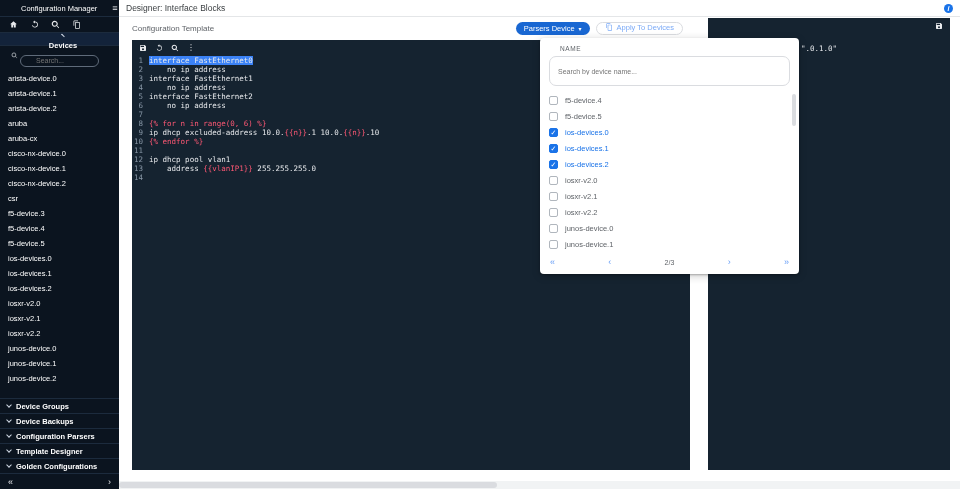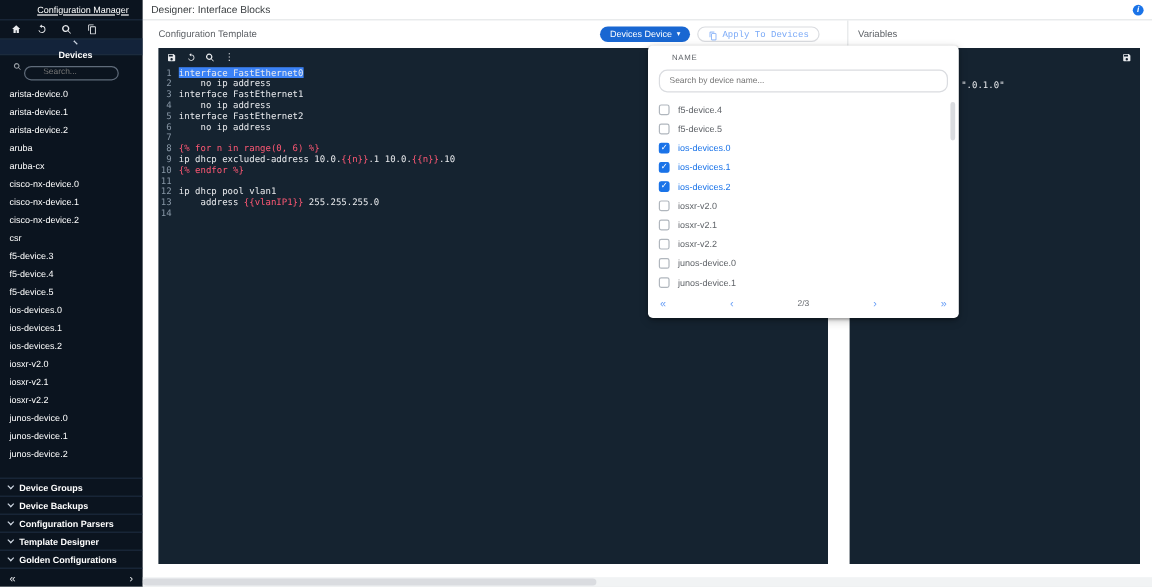--- a/index.html
+++ b/index.html
@@ -3,21 +3,21 @@
 <meta charset="utf-8">
 <style>
   * { margin:0; padding:0; box-sizing:border-box; }
   html,body { width:960px; height:489px; overflow:hidden; }
   body { font-family:"Liberation Sans", sans-serif; background:#fff; position:relative; }
 
   .app { display:flex; width:960px; height:489px; }
 
   
   .sidebar { width:119px; background:#0b141f; color:#fff; display:flex; flex-direction:column; flex:none; }
-  .sb-top { height:17px; display:flex; align-items:center; gap:15px; padding:0 16px; border-bottom:1px solid #1c2b3d;text-decoration:underline; }
+  .sb-top { height:17px; display:flex; align-items:center; gap:15px; padding:0 6px; border-bottom:1px solid #1c2b3d; }
   .sb-title { font-size:7.5px; white-space:nowrap; }
   .sb-menu { margin-left:auto; font-size:9px; color:#e8eaed; cursor:pointer; }
   .sb-icons { height:15px; display:flex; align-items:center; gap:12px; padding:0 9px; }
   .sb-icons svg { display:block; cursor:pointer; }
   .sb-section { height:14px; background:#13233a; border-top:1px solid #1c2b3d; border-bottom:1px solid #1c2b3d;
                 display:flex; align-items:center; gap:5px; padding-left:7px; font-size:7.5px; font-weight:bold; cursor:pointer;flex-direction:column; }
   .chev { width:4px; height:4px; border-right:1.2px solid #cfd8e3; border-bottom:1.2px solid #cfd8e3; transform:rotate(45deg); margin-top:-2px; }
   .chev.up { transform:rotate(-135deg); margin-top:2px; }
   .sb-search { padding:3px 20px 4px; position:relative; }
   .sb-search input { width:100%; height:12px; background:#0b141f; border:1px solid #5f6b7a; border-radius:7px;
@@ -40,21 +40,21 @@
   .main-body { flex:1; display:flex; padding-bottom:19px; }
 
   .col-left { width:571px; padding-left:13px; display:flex; flex-direction:column; flex:none; }
   .col-left-header { height:22px; display:flex; align-items:center; }
   .panel-title { font-size:8px; color:#5f6368; }
   .header-buttons { margin-left:auto; display:flex; align-items:center; gap:6px; padding-right:7px; }
   .btn-primary { height:13px; background:#1967d2; color:#fff; border:none; border-radius:8px; font-size:7.5px;
                  padding:0 8px; display:flex; align-items:center; gap:4px; cursor:pointer; font-family:"Liberation Sans",sans-serif; }
   .btn-primary .caret { font-size:6px; }
   .btn-outline { height:13px; background:#fff; color:#7baaf7; border:1px solid #dadce0; border-radius:8px; font-size:7.5px;
-                 padding:0 8px; display:flex; align-items:flex-end; gap:4px; cursor:pointer; font-family:Liberation Mono, monospace; }
+                 padding:0 8px; display:flex; align-items:flex-start; gap:4px; cursor:pointer; font-family:Liberation Sans, sans-serif; }
   .editor { flex:1; background:#152330; margin-top:1px; position:relative; }
   .editor-toolbar { height:15px; display:flex; align-items:center; gap:8px; padding:0 7px; }
   .editor-toolbar .kebab { color:#e8eaed; font-size:8px; cursor:pointer; }
   .editor-toolbar svg { display:block; cursor:pointer; }
   .editor-toolbar.right { justify-content:flex-end; }
   .code { font-family:"DejaVu Sans Mono", monospace; font-size:7.5px; line-height:9px; padding-top:1px; }
   .line { display:flex; white-space:pre; }
   .ln { width:17px; text-align:right; color:#8796a5; padding-right:6px; flex:none; }
   .lt { color:#e8eaed; white-space:pre; }
   .lt .seg.jinja { color:#ff5874; }
@@ -66,21 +66,21 @@
   .fragment { position:absolute; left:93px; top:26px; font-family:"DejaVu Sans Mono", monospace; font-size:7.5px; color:#e8eaed; }
 
   .hscroll { position:absolute; left:0; right:0; bottom:0; height:8px; background:#f1f3f4; }
   .hthumb { position:absolute; left:0; top:1px; height:6px; width:45%; background:#dadce0; border-radius:3px; }
 
   
   .dropdown { position:absolute; left:540px; top:38px; width:259px; background:#fff; border-radius:4px;
               box-shadow:0 1px 2px rgba(0,0,0,.25), 0 2px 8px rgba(0,0,0,.2); z-index:20; padding:6px 0 4px; }
   .dd-name { font-size:6.5px; color:#5f6368; letter-spacing:.6px; margin:1px 0 4px 20px; }
   .dd-search { margin:0 9px 6px; }
-  .dd-search input { width:100%; height:19px; border:1px solid #dadce0; border-radius:7px; font-size:7px;
+  .dd-search input { width:100%; height:30px; border:1px solid #dadce0; border-radius:7px; font-size:7px;
                      padding:0 8px; color:#3c4043; outline:none; font-family:"Liberation Sans",sans-serif; }
   .dd-list { position:relative; }
   .dd-row { height:16px; display:flex; align-items:center; gap:7px; padding-left:9px; cursor:pointer; }
   .cb { width:9px; height:9px; border:1px solid #b0b6bd; border-radius:2px; flex:none; font-size:7px; line-height:8px;
         text-align:center; color:transparent; }
   .cb.checked { background:#1a73e8; border-color:#1a73e8; color:#fff; }
   .dd-label { font-size:7.5px; color:#5f6368; }
   .dd-label.checked-label { color:#1a73e8; }
   .dd-scrollthumb { position:absolute; right:3px; top:2px; width:4px; height:32px; background:#dadce0; border-radius:2px; }
   .dd-pager { height:15px; display:flex; align-items:center; justify-content:space-between; padding:0 10px; margin-top:3px; }
@@ -181,21 +181,21 @@
       <span class="page-title">Designer: Interface Blocks</span>
       <span class="info">i</span>
     </div>
     <div class="main-body">
 
       <section class="col-left">
         <div class="col-left-header">
           <span class="panel-title">Configuration Template</span>
           <div class="header-buttons">
             <button class="btn-primary">
-              <span>Devices Device</span>
+              <span>Parsers Device</span>
               <span class="caret">▾</span>
             </button>
             <button class="btn-outline">
               <svg width="8" height="8" viewBox="0 0 24 24">
                   <path d="M16 1H6a2 2 0 0 0-2 2v12h2V3h10V1zm3 4H10a2 2 0 0 0-2 2v14a2 2 0 0 0 2 2h9a2 2 0 0 0 2-2V7a2 2 0 0 0-2-2zm0 16h-9V7h9v14z" fill="#7baaf7"></path>
                 </svg>
               <span>Apply To Devices</span>
             </button>
           </div>
         </div>
@@ -225,23 +225,20 @@
               <div class="line"><span class="ln">10</span><span class="lt"><span class="seg jinja">{% endfor %}</span></span></div>
               <div class="line"><span class="ln">11</span><span class="lt"></span></div>
               <div class="line"><span class="ln">12</span><span class="lt"><span class="seg plain">ip dhcp pool vlan1</span></span></div>
               <div class="line"><span class="ln">13</span><span class="lt"><span class="seg plain">    address </span><span class="seg jinja">{{vlanIP1}}</span><span class="seg plain"> 255.255.255.0</span></span></div>
               <div class="line"><span class="ln">14</span><span class="lt"></span></div>
             </div>
         </div>
       </section>
 
       <section class="col-right">
-        <div class="col-right-header">
-          <span class="panel-title">Variables</span>
-        </div>
         <div class="vars-editor">
           <div class="editor-toolbar right">
             <svg width="8" height="8" viewBox="0 0 24 24">
                 <path d="M17 3H5a2 2 0 0 0-2 2v14a2 2 0 0 0 2 2h14a2 2 0 0 0 2-2V7l-4-4zm-5 16a3 3 0 1 1 0-6 3 3 0 0 1 0 6zm3-10H5V5h10v4z" fill="#e8eaed"></path>
               </svg>
           </div>
           <span class="fragment">".0.1.0"</span>
         </div>
       </section>
 

